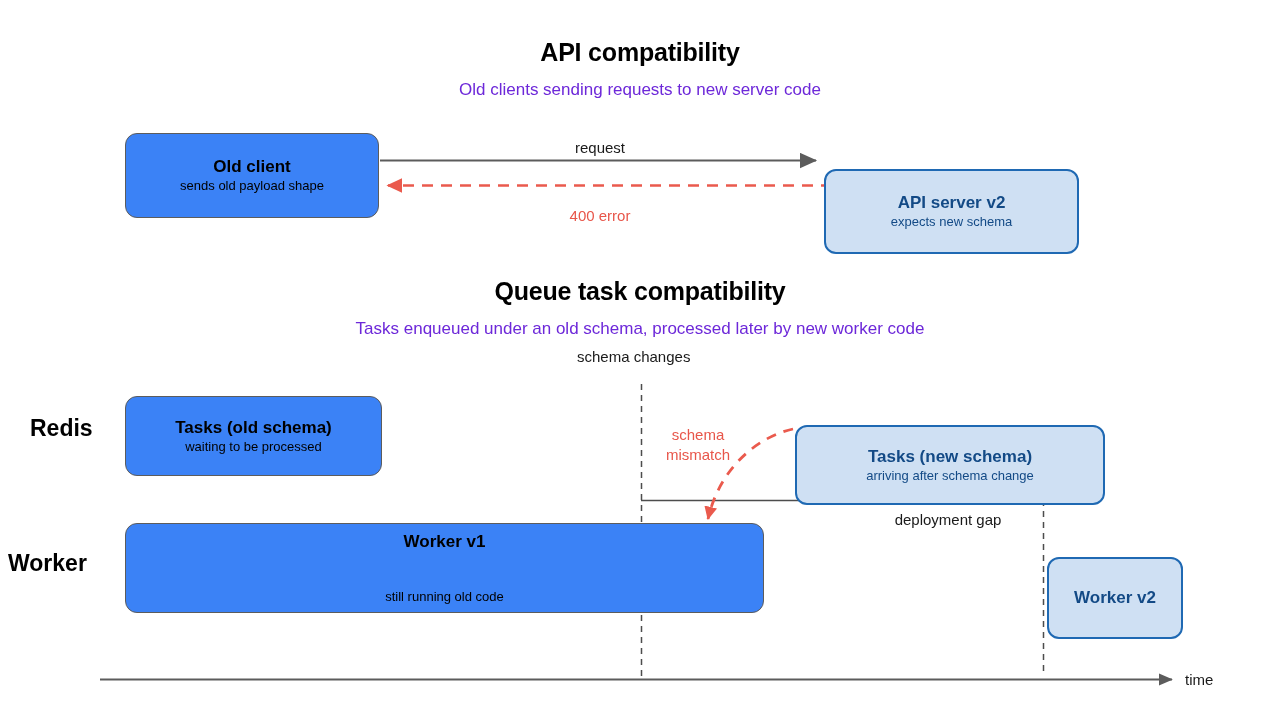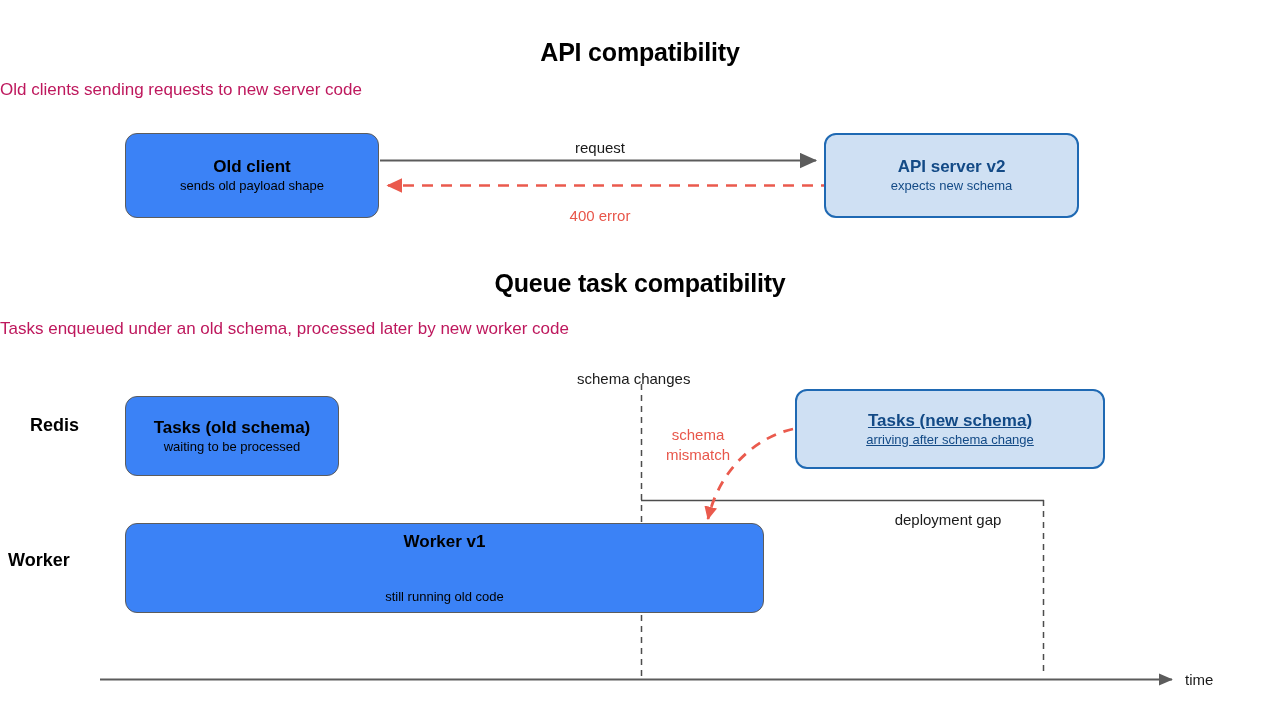--- a/index.html
+++ b/index.html
@@ -26,24 +26,24 @@
     width: 100%;
     text-align: center;
     font-size: 25px;
     font-weight: bold;
     letter-spacing: -0.2px;
     color: #000000;
   }
   .section-sub {
     position: absolute;
     width: 100%;
-    text-align: left;
+    text-align: center;
     font-size: 17px;
     font-weight: normal;
-    color: #be185d;
+    color: #6d28d9;
   }
 
   
   .node {
     position: absolute;
     box-sizing: border-box;
     border-radius: 12px;
     display: flex;
     flex-direction: column;
     align-items: center;
@@ -61,26 +61,27 @@
   }
   .node.gray {
     background: #3b82f6;
     border: 1.6px solid #5c5c5c;
     color: #000000;
   }
   .node.blue {
     background: #cfe0f3;
     border: 2px solid #1f69b3;
     color: #134a86;
+    margin-top: 36px;
   }
 
   
   .lane-label {
     position: absolute;
-    font-size: 18px;
+    font-size: 23px;
     font-weight: bold;
     color: #000000;
   }
 
   
   .edge-label {
     position: absolute;
     font-size: 15px;
     color: #1a1a1a;
     white-space: nowrap;
@@ -169,47 +170,50 @@
 
   <div class="node blue" style="left:824px; top:133px; width:255px; height:85px;">
     <span class="n-title">API server v2</span>
     <span class="n-sub">expects new schema</span>
   </div>
 
   <div class="edge-label center" style="left:530px; top:139px; width:140px;">request</div>
 
   <div class="edge-label center red" style="left:530px; top:195px; width:140px;">400 error</div>
 
-  <div class="section-title" style="top:269px;">Queue task compatibility</div>
+  <div class="section-title" style="top:277px;">Queue task compatibility</div>
 
   <div class="section-sub" style="top:319px;">Tasks enqueued under an old schema, processed later by new worker code</div>
 
   <div class="lane-label" style="left:30px; top:415px;">Redis</div>
 
   <div class="lane-label" style="left:8px; top:550px;">Worker</div>
 
-  <div class="edge-label" style="left:577px; top:370px;">schema changes</div>
-
-  <div class="node gray" style="left:125px; top:396px; width:214px; height:80px;">
+  <div class="edge-label" style="left:577px; top:348px;">schema changes</div>
+
+  <div class="node gray" style="left:125px; top:396px; width:257px; height:80px;">
     <span class="n-title">Tasks (old schema)</span>
     <span class="n-sub">waiting to be processed</span>
   </div>
 
-  <div class="node blue" style="left:795px; top:389px; width:310px; height:80px;text-decoration:underline;">
+  <div class="node blue" style="left:795px; top:389px; width:310px; height:80px;">
     <span class="n-title">Tasks (new schema)</span>
     <span class="n-sub">arriving after schema change</span>
   </div>
 
   <div class="edge-label center red" style="left:646px; top:414px; width:104px;">schema</div>
 
   <div class="edge-label center red" style="left:646px; top:434px; width:104px;">mismatch</div>
 
   <div class="node gray" style="left:125px; top:523px; width:639px; height:90px;gap:36px;">
     <span class="n-title">Worker v1</span>
     <span class="n-sub">still running old code</span>
   </div>
 
+  <div class="node blue" style="left:1047px; top:521px; width:136px; height:82px;">
+    <span class="n-title">Worker v2</span>
+  </div>
 
   <div class="edge-label center" style="left:818px; top:511px; width:260px;">deployment gap</div>
 
   <div class="axis-label" style="left:1185px; top:671px;text-align:right;">time</div>
 
 </div>
 
 </body></html>

